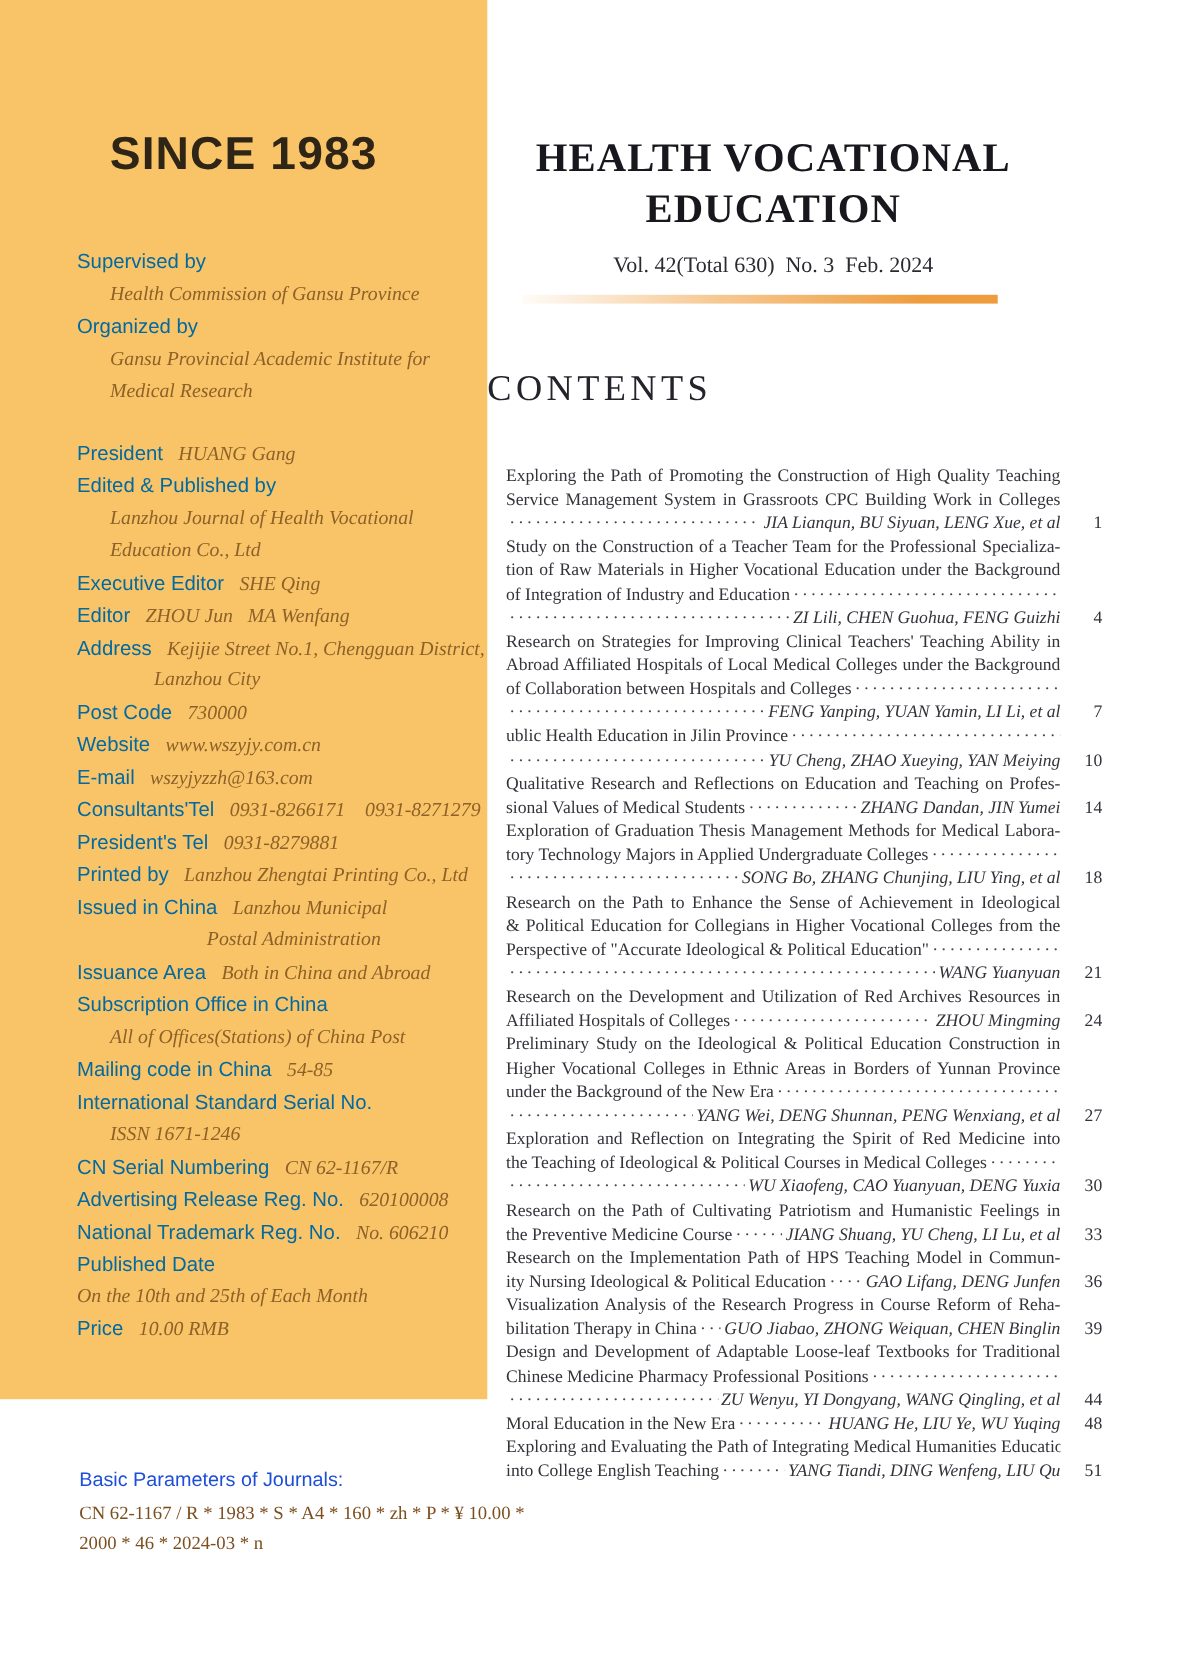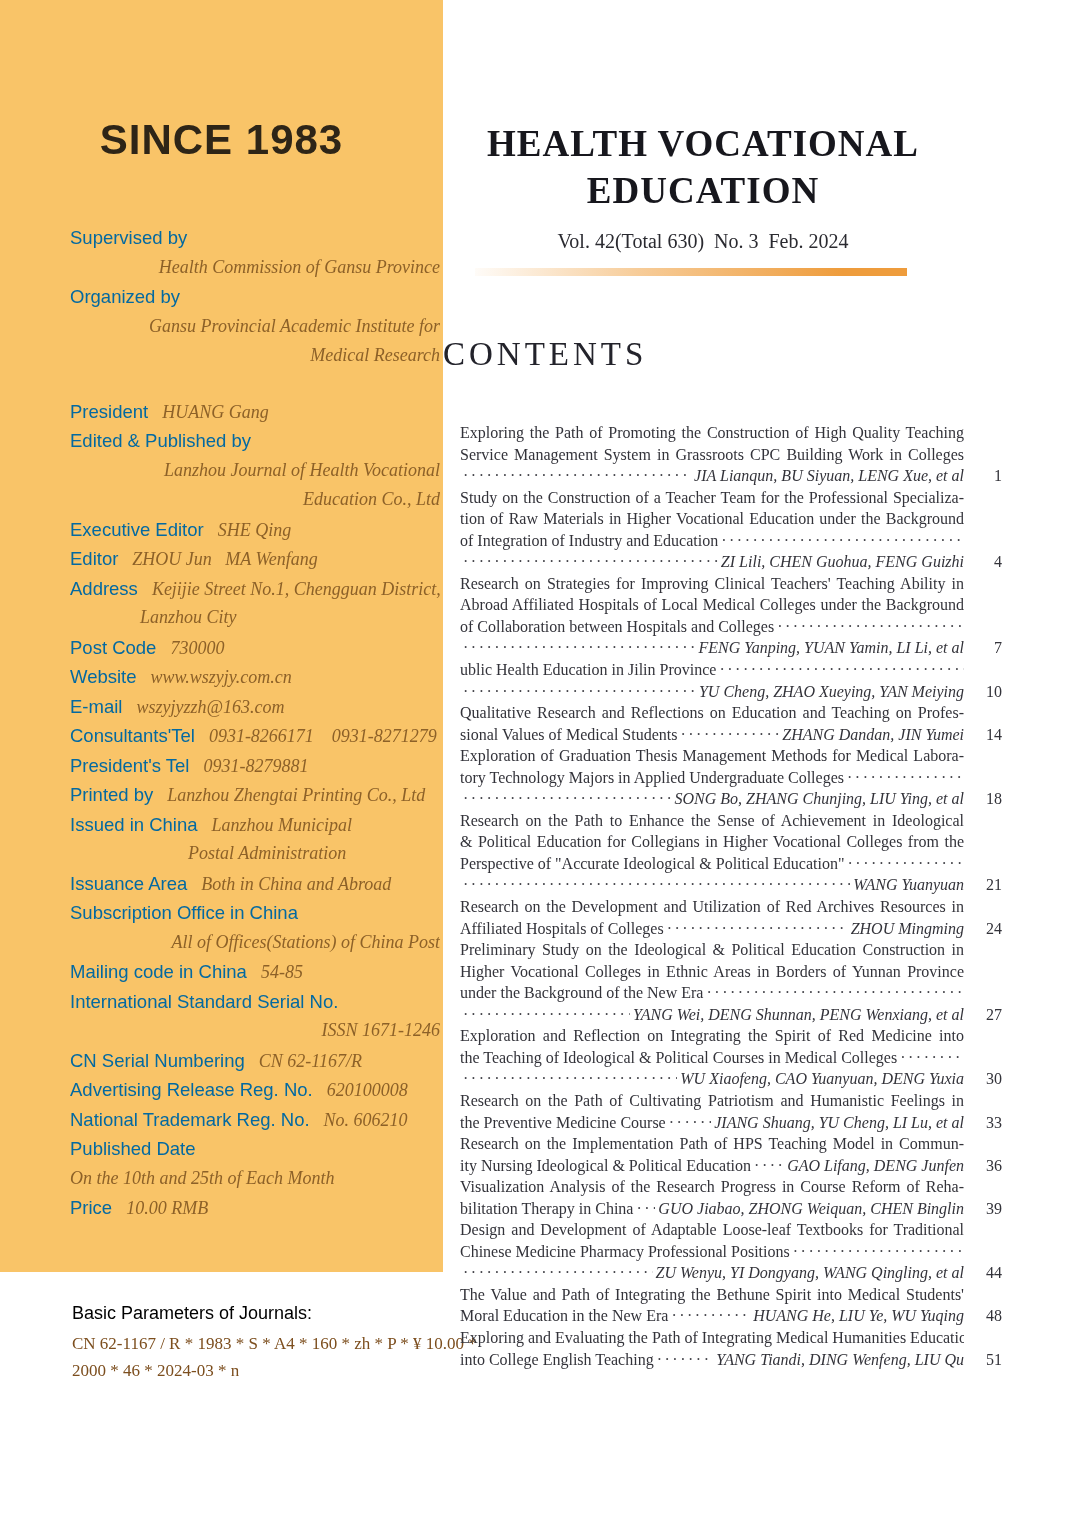--- a/index.html
+++ b/index.html
@@ -9,29 +9,29 @@
   }
   
   .sidebar{position:absolute;left:0;top:0;width:443px;height:1272px;background:#f9c468;}
   .since{
     position:absolute;top:116px;left:0;width:100%;text-align:center;
     font-family:"Liberation Sans",sans-serif;font-weight:bold;font-size:42px;
     letter-spacing:1px;color:#2e2517;
   }
   .sb-rows{position:absolute;top:227px;left:70px;width:370px;}
   .sb-row{height:29.5px;overflow:hidden;white-space:pre;}
-  .sb-row.ind1{padding-left:30px;text-align:right;}
+  .sb-row.ind1{padding-left:30px;}
   .sb-row.ind2{padding-left:70px;}
   .sb-row.ind3{padding-left:118px;}
   .sb-spacer{height:26px;}
   .sb-label{font-family:"Liberation Sans",sans-serif;font-size:18.5px;color:#0369a1;}
   .sb-value{font-family:"Liberation Serif",serif;font-style:italic;font-size:18px;color:#8d6128;}
   .sb-label + .sb-value{margin-left:14px;margin-top:13px;}
   .sb-footer{position:absolute;left:72px;top:1303px;width:360px;}
-  .sb-footer-title{font-family:"Liberation Sans",sans-serif;font-size:18px;color:#000000;margin-bottom:6px;}
+  .sb-footer-title{font-family:"Liberation Sans",sans-serif;font-size:18px;color:#1d4ed8;margin-bottom:6px;margin-top:32px;}
   .sb-footer-line{font-family:"Liberation Serif",serif;font-size:17px;color:#7c4e1e;line-height:27px;white-space:pre;}
   
   .main{position:absolute;left:443px;top:0;width:718px;height:1514px;}
   .masthead{position:absolute;left:0;top:0;width:520px;text-align:center;}
   .j-title{
     margin:120px 0 0 0;font-family:"Liberation Serif",serif;font-weight:bold;
     font-size:37px;line-height:47px;letter-spacing:1px;color:#17171d;
   }
   .issue{margin-top:16px;font-size:20px;color:#2a2a30;white-space:pre;}
   .rule{
@@ -338,24 +338,20 @@
         <span class="toc-page"></span>
       </div>
       <div class="toc-line">
         <span class="toc-content">
           <span class="toc-dots">····························································································································································································································</span>
           <span class="toc-authors">ZU Wenyu, YI Dongyang, WANG Qingling, et al</span>
         </span>
         <span class="toc-page">44</span>
       </div>
       <div class="toc-line">
-        <span class="toc-content just">The Value and Path of Integrating the Bethune Spirit into Medical Students'</span>
-        <span class="toc-page"></span>
-      </div>
-      <div class="toc-line">
         <span class="toc-content">
           <span class="toc-text">Moral Education in the New Era</span>
           <span class="toc-dots">····························································································································································································································</span>
           <span class="toc-authors">HUANG He, LIU Ye, WU Yuqing</span>
         </span>
         <span class="toc-page">48</span>
       </div>
       <div class="toc-line">
         <span class="toc-content just">Exploring and Evaluating the Path of Integrating Medical Humanities Education</span>
         <span class="toc-page"></span>

